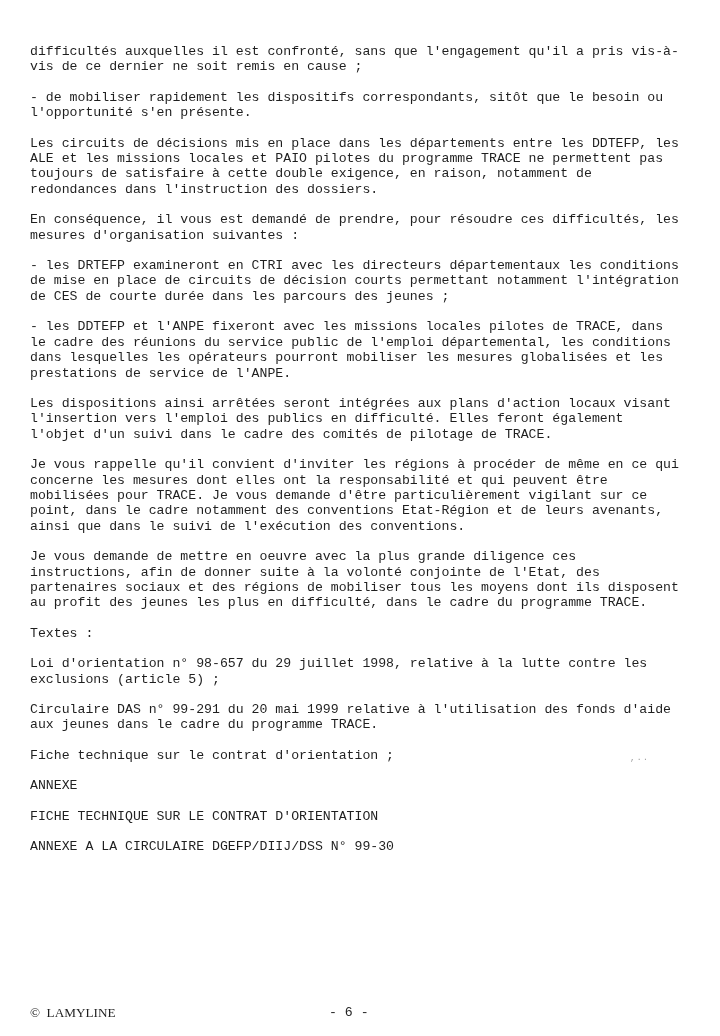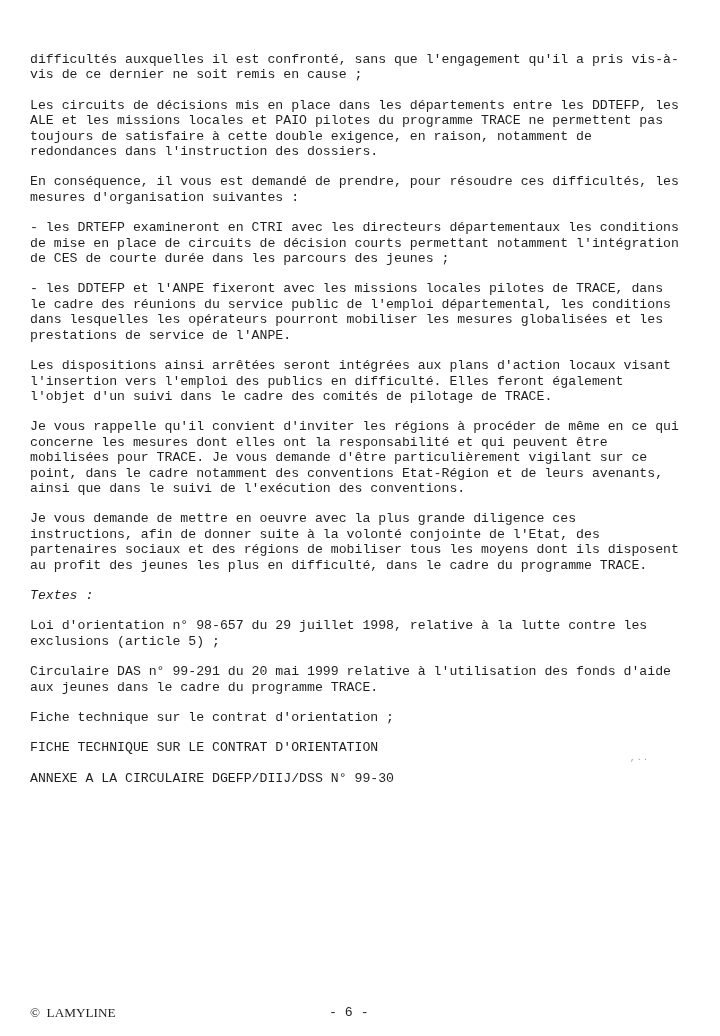--- a/index.html
+++ b/index.html
@@ -14,24 +14,24 @@
   }
   .content {
     position: absolute;
     left: 30px;
     top: 44px;
     width: 664px;
     font-size: 13.2px;
     line-height: 15.4px;
   }
   p.para {
-    margin: 8px 0 15px 0;
+    margin: 0 0 15px 0;
     white-space: pre-wrap;
   }
-  p.extra-gap { margin-top: 10px; font-style: italic; }
+  p.extra-gap { margin-top: 10px; }
   .artifact {
     position: absolute;
     left: 630px;
     top: 753px;
     font-size: 9px;
     color: #a3a3a3;
     letter-spacing: 1px;
   }
   .footer-copyright {
     position: absolute;
@@ -51,20 +51,22 @@
     white-space: pre;
   }
 </style>
 </head>
 <body>
 
 <div class="page">
   <div class="content">
     <p class="para">difficultés auxquelles il est confronté, sans que l'engagement qu'il a pris vis-à-
 vis de ce dernier ne soit remis en cause ;</p>
+    <p class="para">- de mobiliser rapidement les dispositifs correspondants, sitôt que le besoin ou
+l'opportunité s'en présente.</p>
     <p class="para">Les circuits de décisions mis en place dans les départements entre les DDTEFP, les
 ALE et les missions locales et PAIO pilotes du programme TRACE ne permettent pas
 toujours de satisfaire à cette double exigence, en raison, notamment de
 redondances dans l'instruction des dossiers.</p>
     <p class="para">En conséquence, il vous est demandé de prendre, pour résoudre ces difficultés, les
 mesures d'organisation suivantes :</p>
     <p class="para">- les DRTEFP examineront en CTRI avec les directeurs départementaux les conditions
 de mise en place de circuits de décision courts permettant notamment l'intégration
 de CES de courte durée dans les parcours des jeunes ;</p>
     <p class="para">- les DDTEFP et l'ANPE fixeront avec les missions locales pilotes de TRACE, dans
@@ -82,20 +84,21 @@
     <p class="para">Je vous demande de mettre en oeuvre avec la plus grande diligence ces
 instructions, afin de donner suite à la volonté conjointe de l'Etat, des
 partenaires sociaux et des régions de mobiliser tous les moyens dont ils disposent
 au profit des jeunes les plus en difficulté, dans le cadre du programme TRACE.</p>
     <p class="para extra-gap">Textes :</p>
     <p class="para">Loi d'orientation n° 98-657 du 29 juillet 1998, relative à la lutte contre les
 exclusions (article 5) ;</p>
     <p class="para">Circulaire DAS n° 99-291 du 20 mai 1999 relative à l'utilisation des fonds d'aide
 aux jeunes dans le cadre du programme TRACE.</p>
     <p class="para">Fiche technique sur le contrat d'orientation ;</p>
+    <p class="para">ANNEXE</p>
     <p class="para">FICHE TECHNIQUE SUR LE CONTRAT D'ORIENTATION</p>
     <p class="para">ANNEXE A LA CIRCULAIRE DGEFP/DIIJ/DSS N° 99-30</p>
   </div>
 
   <span class="artifact">,..</span>
 
   <div class="footer-copyright">©  LAMYLINE</div>
   <div class="footer-page">- 6 -</div>
 </div>
 

